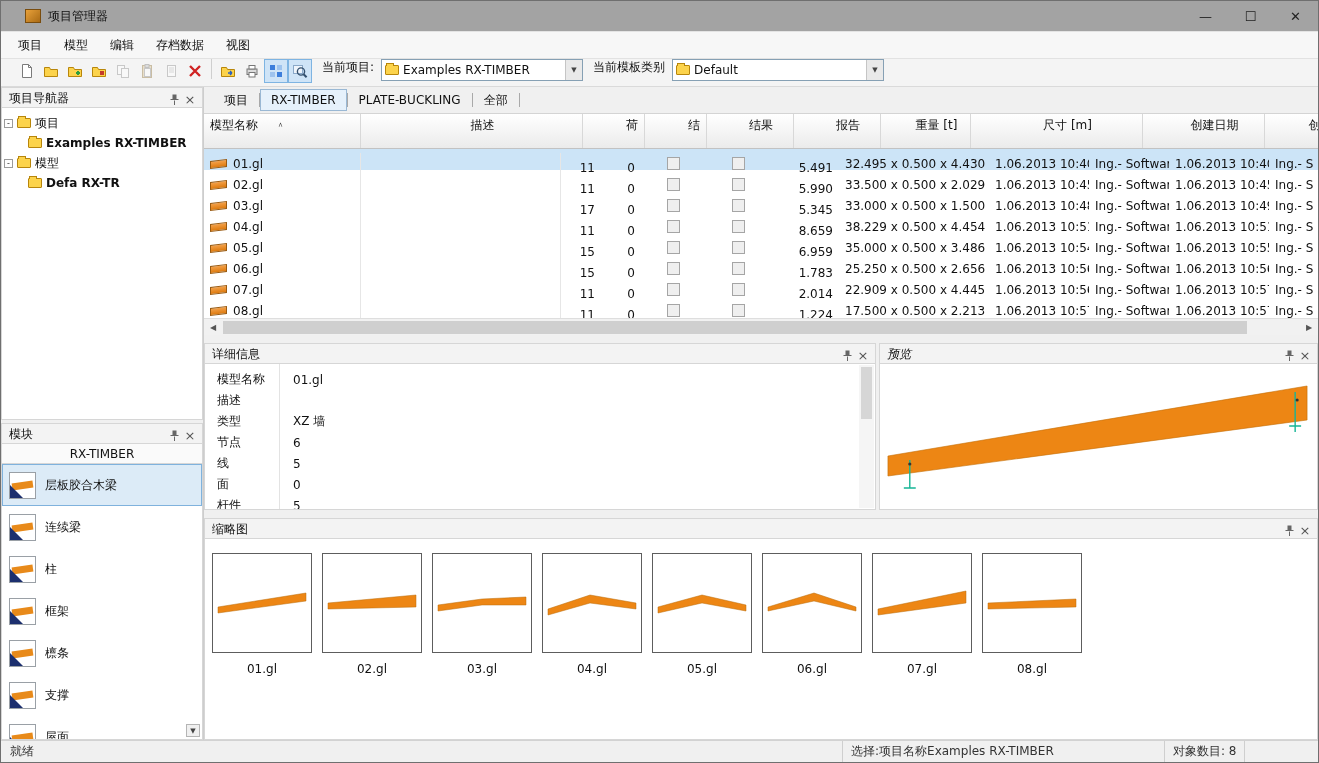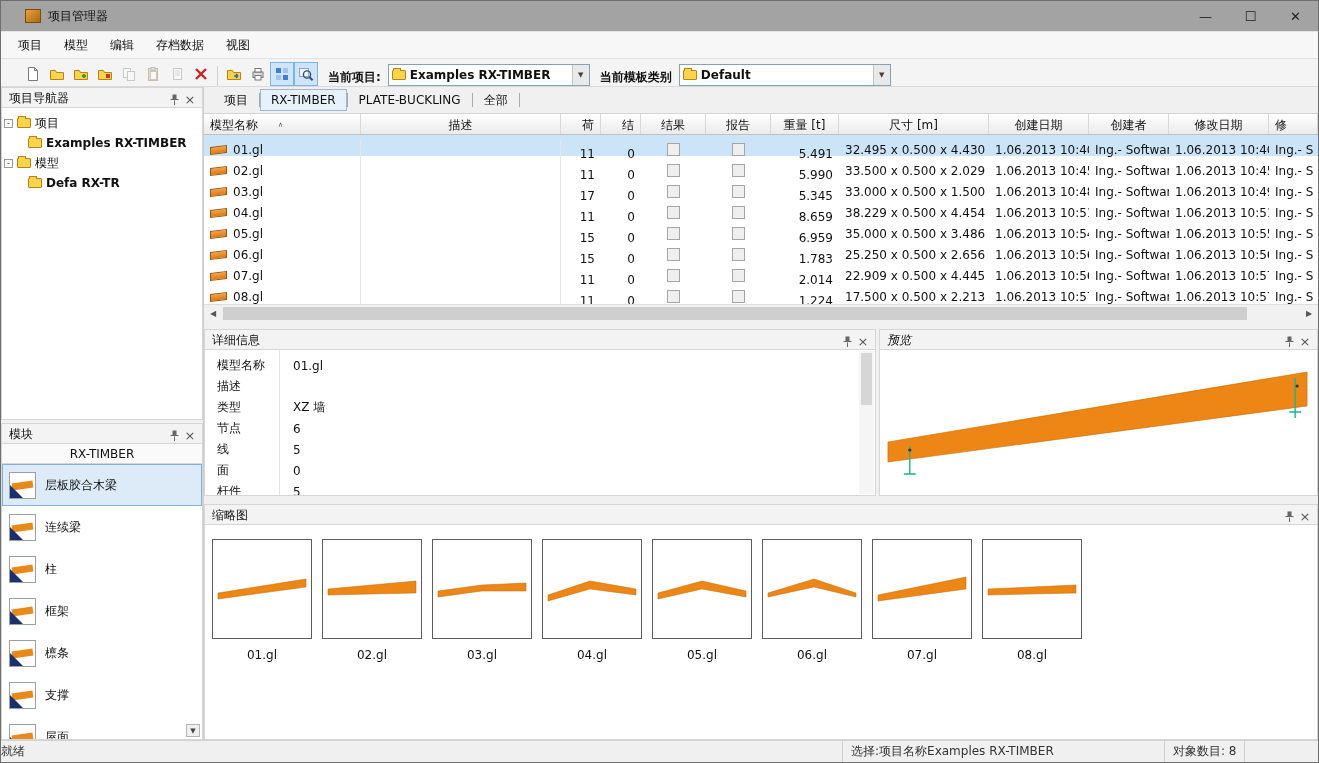--- a/index.html
+++ b/index.html
@@ -13,21 +13,21 @@
   .app-icon { width:16px; height:14px; background:linear-gradient(135deg,#e8a13a,#a96a14); border:1px solid #7a4d0e; margin-right:7px; }
   .titlebar .title { font-size:12px; }
   .win-controls { margin-left:auto; display:flex; height:100%; }
   .win-btn { width:45px; height:100%; display:flex; align-items:center; justify-content:center; font-size:13px; color:#222; cursor:default; }
 
   
   .menubar { height:27px; background:#f7f7f7; border-top:1px solid #e4e4e4; display:flex; align-items:center; padding-left:6px; flex:0 0 auto; }
   .menu-item { padding:4px 11px; font-size:12px; }
 
   
-  .toolbar { height:29px; background:#f4f4f4; border-top:1px solid #e2e2e2; border-bottom:1px solid #dadada; display:flex; align-items:flex-end; padding-left:20px; flex:0 0 auto;font-weight:bold; }
+  .toolbar { height:29px; background:#f4f4f4; border-top:1px solid #e2e2e2; border-bottom:1px solid #dadada; display:flex; align-items:flex-start; padding-left:14px; flex:0 0 auto; }
   .tb-btn { width:24px; height:24px; display:flex; align-items:center; justify-content:center; border:1px solid transparent; }
   .tb-btn.disabled { opacity:.4; }
   .tb-btn.active { background:#cfe4f7; border-color:#7eb4e2; }
   .tb-sep { width:1px; height:20px; background:#cfcfcf; margin:0 4px; }
   .tb-label { margin:0 7px 0 10px; font-size:12px; white-space:nowrap; }
   .combo { display:flex; align-items:center; height:22px; border:1px solid #86a0b4; background:#fff; padding-left:3px; }
   .combo .ftext { margin-left:4px; white-space:nowrap; overflow:hidden; flex:1; font-size:12px; }
   .combo .arrow-btn { width:17px; height:20px; margin-left:4px; background:#e9e9e9; border-left:1px solid #c5c5c5; display:flex; align-items:center; justify-content:center; font-size:7px; color:#444; }
   .combo.project { width:202px; }
   .combo.template { width:212px; }
@@ -67,21 +67,21 @@
   .mod-scroll-btn { position:absolute; right:2px; bottom:2px; width:14px; height:13px; border:1px solid #b5b5b5; background:#f0f0f0; font-size:7px; color:#444; display:flex; align-items:center; justify-content:center; }
 
   
   .tabstrip { height:26px; display:flex; align-items:center; padding-left:9px; background:#f0f0f0; flex:0 0 auto; }
   .tab { padding:3px 10px; font-size:12px; border:1px solid transparent; white-space:nowrap; }
   .tab.active { background:#e6f1fb; border-color:#9ab8d4; }
   .tab-sep { width:1px; height:14px; background:#a9a9a9; }
 
   
   .grid-cols { display:grid; grid-template-columns:157px 200px 40px 40px 65px 65px 68px 150px 100px 80px 100px 1fr; }
-  .thead { height:22px; background:linear-gradient(#ffffff,#ebebeb); border-top:1px solid #d4d4d4; border-bottom:1px solid #c2c2c2; flex:0 0 auto; }
+  .thead { height:36px; background:linear-gradient(#ffffff,#ebebeb); border-top:1px solid #d4d4d4; border-bottom:1px solid #c2c2c2; flex:0 0 auto;gap:22px; }
   .th { padding:3px 6px; font-size:12px; border-right:1px solid #d8d8d8; white-space:nowrap; overflow:hidden; }
   .th.center { text-align:center; }
   .th.right { text-align:right; }
   .sort-caret { font-size:9px; color:#333; margin-left:18px; }
   .tbody { height:169px; background:#fff; overflow:hidden; flex:0 0 auto; }
   .trow { height:21px; align-items:center; font-size:12px; }
   .trow.selected { background:#cce4f7; }
   .td { padding:0 6px; white-space:nowrap; overflow:hidden; height:21px; display:flex; align-items:center; }
   .td.right { justify-content:flex-end;margin-top:8px; }
   .td.center { justify-content:center; }
@@ -114,21 +114,21 @@
 
   
   .thumbs { flex:1; display:flex; flex-direction:column; min-height:0; }
   .thumbs-content { flex:1; background:#fff; border:1px solid #d6d6d6; border-top:none; padding:14px 0 0 7px; display:flex; gap:10px; align-items:flex-start; overflow:hidden; }
   .thumb-item { width:100px; flex:0 0 auto; text-align:center; }
   .thumb-box { width:100px; height:100px; border:1px solid #5d5d5d; background:#fff; display:flex; align-items:center; justify-content:center; }
   .thumb-label { margin-top:9px; font-size:12px; }
 
   
   .statusbar { height:22px; background:#f0f0f0; border-top:1px solid #d2d2d2; display:flex; align-items:center; font-size:12px; flex:0 0 auto; color:#333; }
-  .sb-ready { }
+  .sb-ready { padding-left:9px; }
   .sb-spacer { flex:1; }
   .sb-seg { height:100%; display:flex; align-items:center; border-left:1px solid #cfcfcf; padding:0 8px; white-space:nowrap; overflow:hidden; }
   .sb-selection { width:322px; }
   .sb-count { width:80px; }
   .sb-tail { width:74px; }
 
   svg.icon { display:block; }
 </style>
 </head>
 <body>

